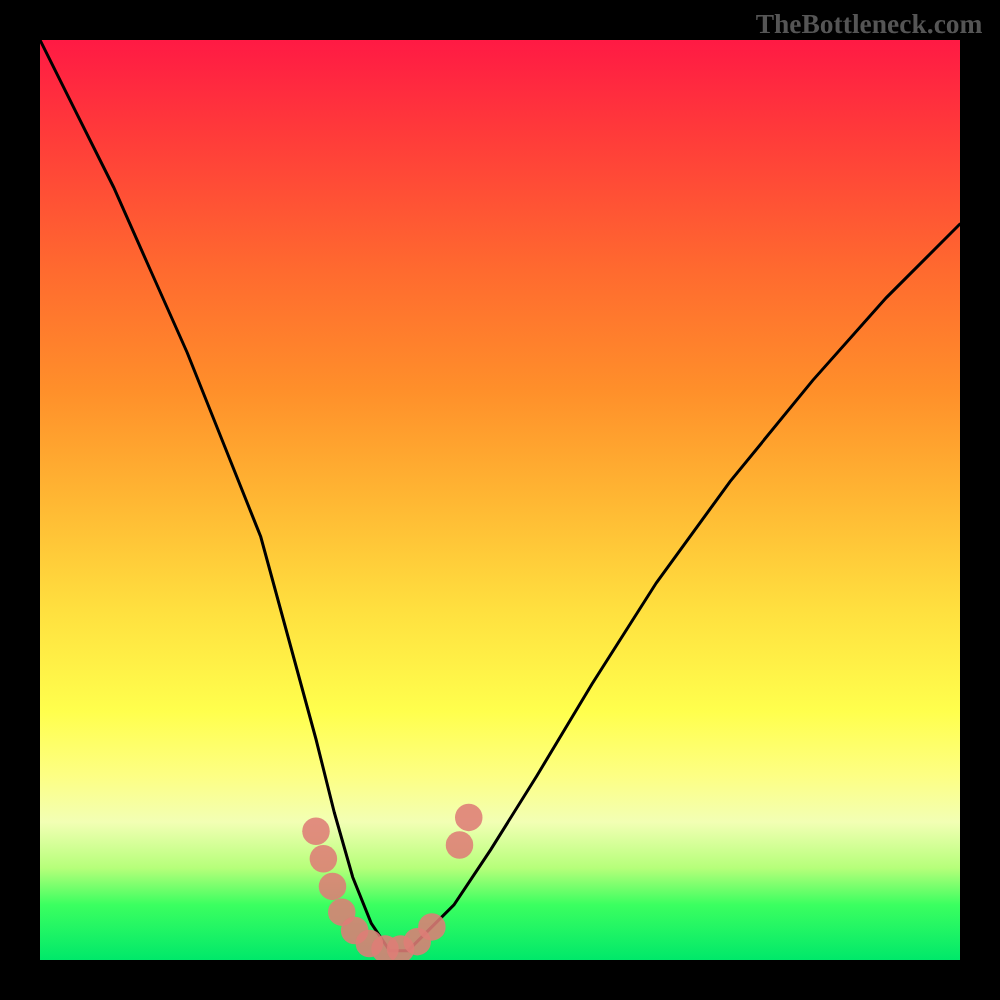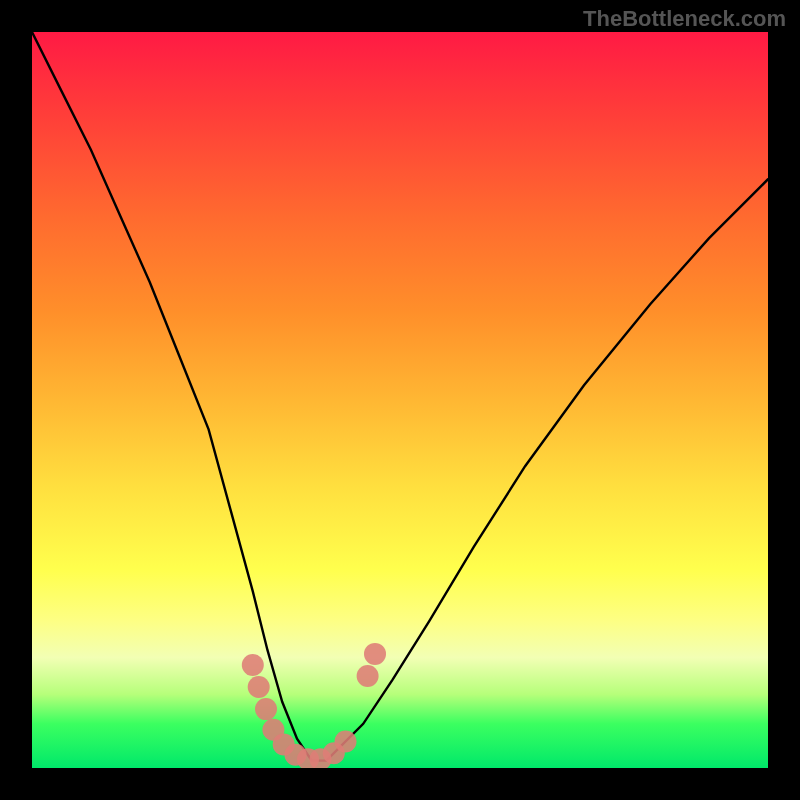--- a/index.html
+++ b/index.html
@@ -18,20 +18,21 @@
     background: #000;
   }
   .watermark {
     position: absolute;
     top: 6px;
     right: 14px;
     color: #555;
     font-size: 22px;
     font-weight: 600;
     z-index: 5;
+    font-family: Liberation Serif, serif;
   }
   .plot {
     position: absolute;
     left: 32px;
     top: 32px;
     width: 736px;
     height: 736px;
     background: linear-gradient(to bottom,
       #ff1a44 0%,
       #ff3a3a 10%,

